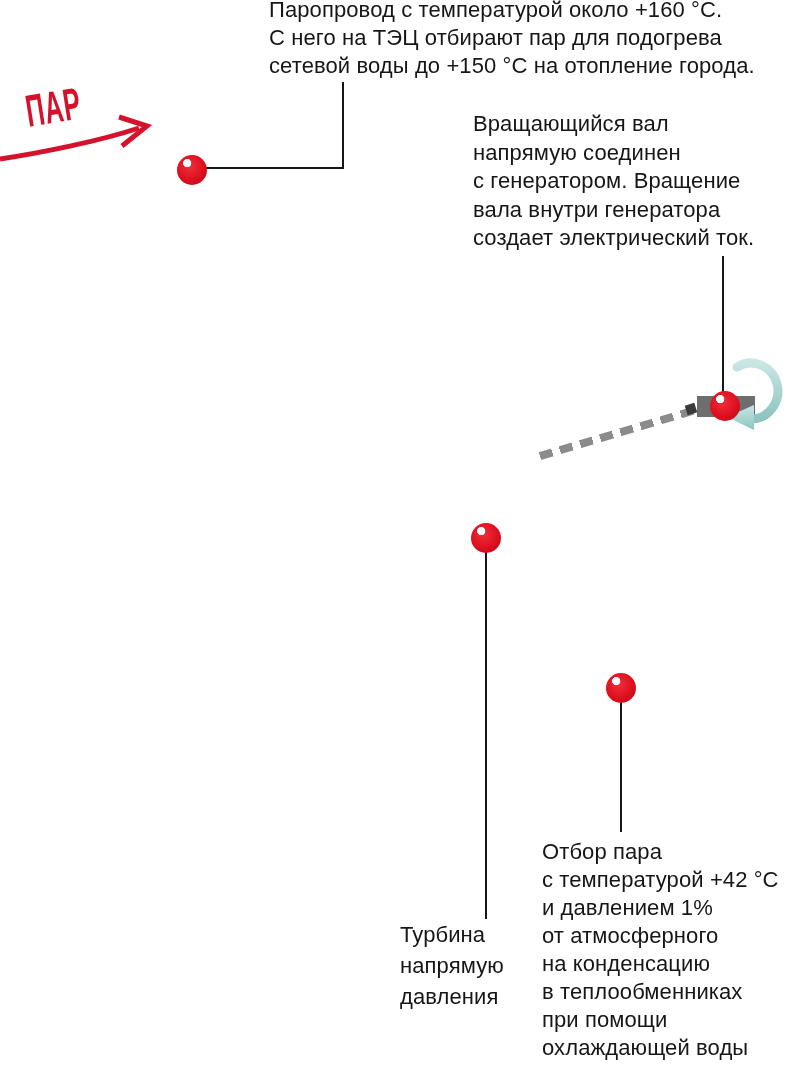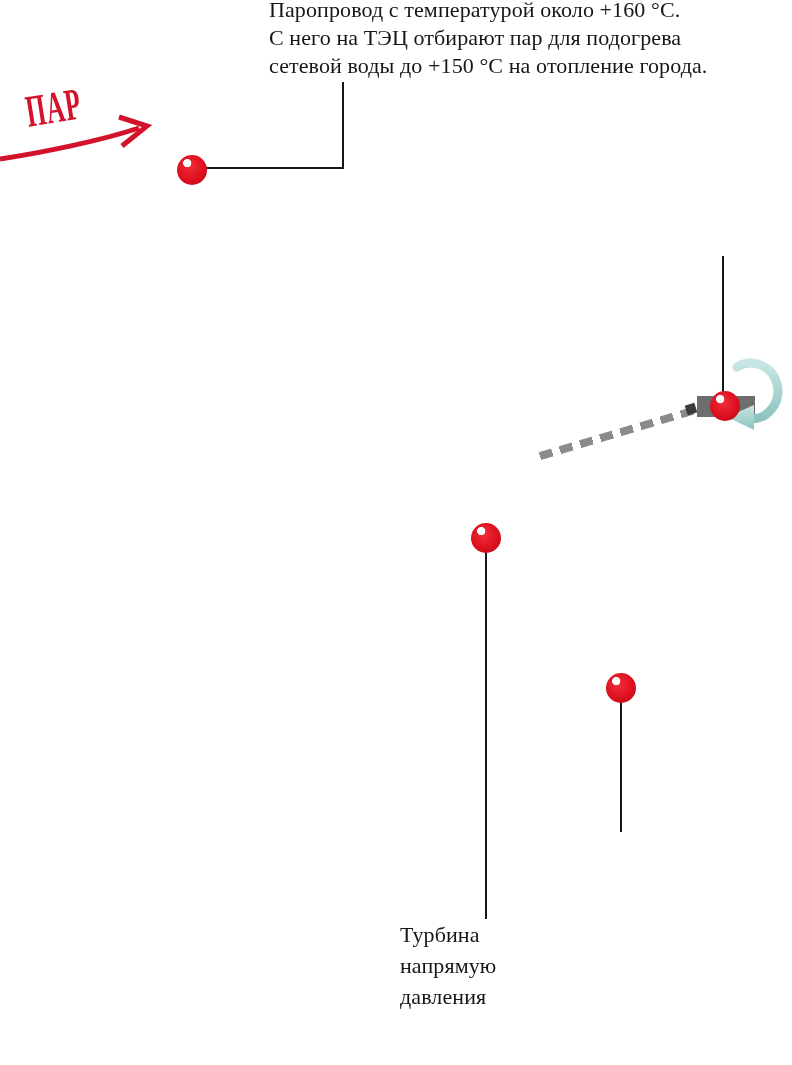--- a/index.html
+++ b/index.html
@@ -1,21 +1,21 @@
 <!DOCTYPE html>
 <html><head>
 <meta charset="utf-8">
 <style>
   html,body{margin:0;padding:0;background:#ffffff;}
   #canvas{
     position:relative;
     width:792px;height:1065px;
     background:#ffffff;
     overflow:hidden;
-    font-family:Liberation Serif, serif;
+    font-family:Liberation Sans, sans-serif;
   }
   .note{
     position:absolute;
     font-size:22px;
     line-height:28px;
     color:#161616;
     white-space:pre-line;
     letter-spacing:0.1px;
   }
   .vline{position:absolute;width:2px;background:#161616;}
@@ -77,20 +77,25 @@
   <div class="vline" id="line-pipeline-v"></div>
   <div class="hline" id="line-pipeline-h"></div>
   <div class="ball" id="ball-pipeline"></div>
 
   <div id="par-label">ПАР</div>
   <svg id="steam-arrow" width="162" height="62" viewBox="0 0 162 62">
     <path d="M0 49 C 40 43, 100 31, 139 18" fill="none" stroke="#d5122b" stroke-width="5"></path>
     <path d="M119 7 L 147 16 L 122 36" fill="none" stroke="#d5122b" stroke-width="5" stroke-linejoin="miter"></path>
   </svg>
 
+  <div class="note" id="note-shaft">Вращающийся вал
+напрямую соединен
+с генератором. Вращение
+вала внутри генератора
+создает электрический ток.</div>
   <div class="vline" id="line-shaft"></div>
 
   <div id="shaft-dashes"></div>
   <div id="shaft-wedge"></div>
   <div id="coupling"></div>
   <svg id="rotation-arrow" width="80" height="86" viewBox="0 0 80 86">
     <defs>
       <linearGradient id="tg" x1="0" y1="0" x2="0" y2="1">
         <stop offset="0" stop-color="#c9e6e4"></stop>
         <stop offset="1" stop-color="#8cc4c0"></stop>
@@ -102,14 +107,22 @@
   <div class="ball" id="ball-shaft"></div>
 
   <div class="ball" id="ball-turbine"></div>
   <div class="vline" id="line-turbine"></div>
   <div class="note" id="note-turbine">Турбина
 напрямую
 давления</div>
 
   <div class="ball" id="ball-extraction"></div>
   <div class="vline" id="line-extraction"></div>
+  <div class="note" id="note-extraction">Отбор пара
+с температурой +42 °C
+и давлением 1%
+от атмосферного
+на конденсацию
+в теплообменниках
+при помощи
+охлаждающей воды</div>
 
 </div>
 
 </body></html>

